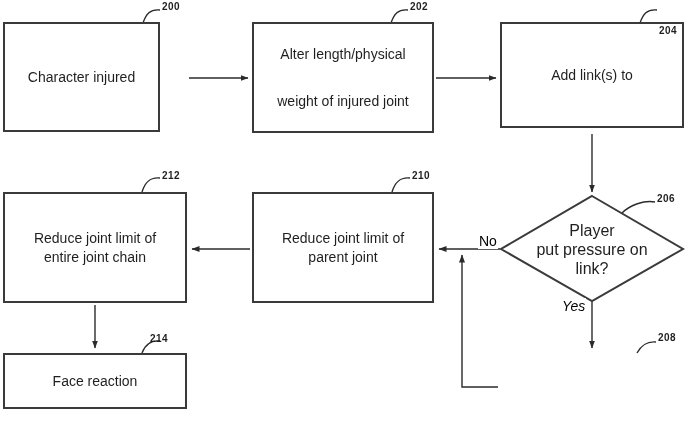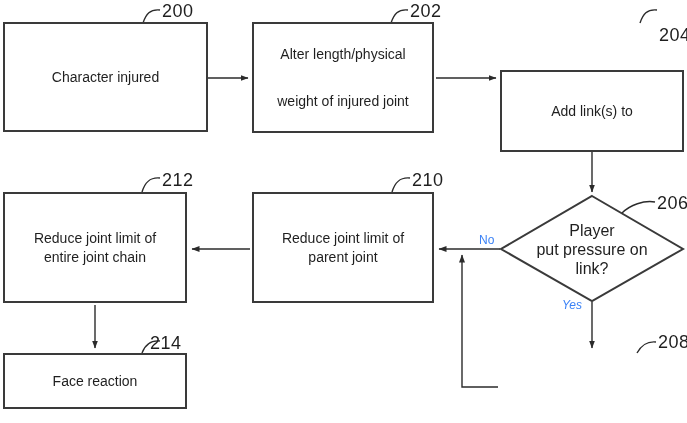--- a/index.html
+++ b/index.html
@@ -24,53 +24,54 @@
     background: #ffffff;
     display: flex;
     flex-direction: column;
     align-items: center;
     justify-content: center;
     text-align: center;
     font-size: 14px;
     line-height: 19px;
   }
   .node span { display: block; }
-  .n200 { left: 3px;   top: 22px;  width: 205px; height: 110px; }
+  .n200 { left: 3px;   top: 22px;  width: 157px; height: 110px; }
   .n202 { left: 252px; top: 22px;  width: 182px; height: 111px; gap: 28px; }
-  .n204 { left: 500px; top: 22px;  width: 184px; height: 82px; margin-top: 48px; }
+  .n204 { left: 500px; top: 22px;  width: 184px; height: 106px; }
   .n208 { left: 500px; top: 353px; width: 184px; height: 67px; }
   .n210 { left: 252px; top: 192px; width: 182px; height: 111px; }
   .n212 { left: 3px;   top: 192px; width: 184px; height: 111px; }
   .n214 { left: 3px;   top: 353px; width: 184px; height: 56px; }
   .diamond-label {
     position: absolute;
     left: 527px; top: 221px; width: 130px;
     text-align: center;
     font-size: 16px;
     line-height: 19px;
   }
   .diamond-label span { display: block; }
   .ref {
     position: absolute;
-    font-size: 18px;
+    font-size: 10px;
     letter-spacing: 0.5px;
     color: #1f1f1f;
+    font-weight: bold;
   }
   .r200 { left: 162px; top: 1px; }
   .r202 { left: 410px; top: 1px; }
   .r204 { left: 659px; top: 1px; margin-top: 24px; }
   .r206 { left: 657px; top: 193px; }
   .r208 { left: 658px; top: 332px; }
   .r210 { left: 412px; top: 170px; }
   .r212 { left: 162px; top: 170px; }
   .r214 { left: 150px; top: 333px; text-align: right; }
   .edge-label {
     position: absolute;
-    font-size: 12px;
-    color: #3b82f6;
+    font-size: 14px;
+    color: #000000;
     background: #ffffff;
     padding: 0 1px;
   }
   .lbl-no  { left: 478px; top: 233px; }
   .lbl-yes { left: 561px; top: 298px; font-style: italic; }
 </style>
 </head>
 <body>
 
 <div class="canvas">

